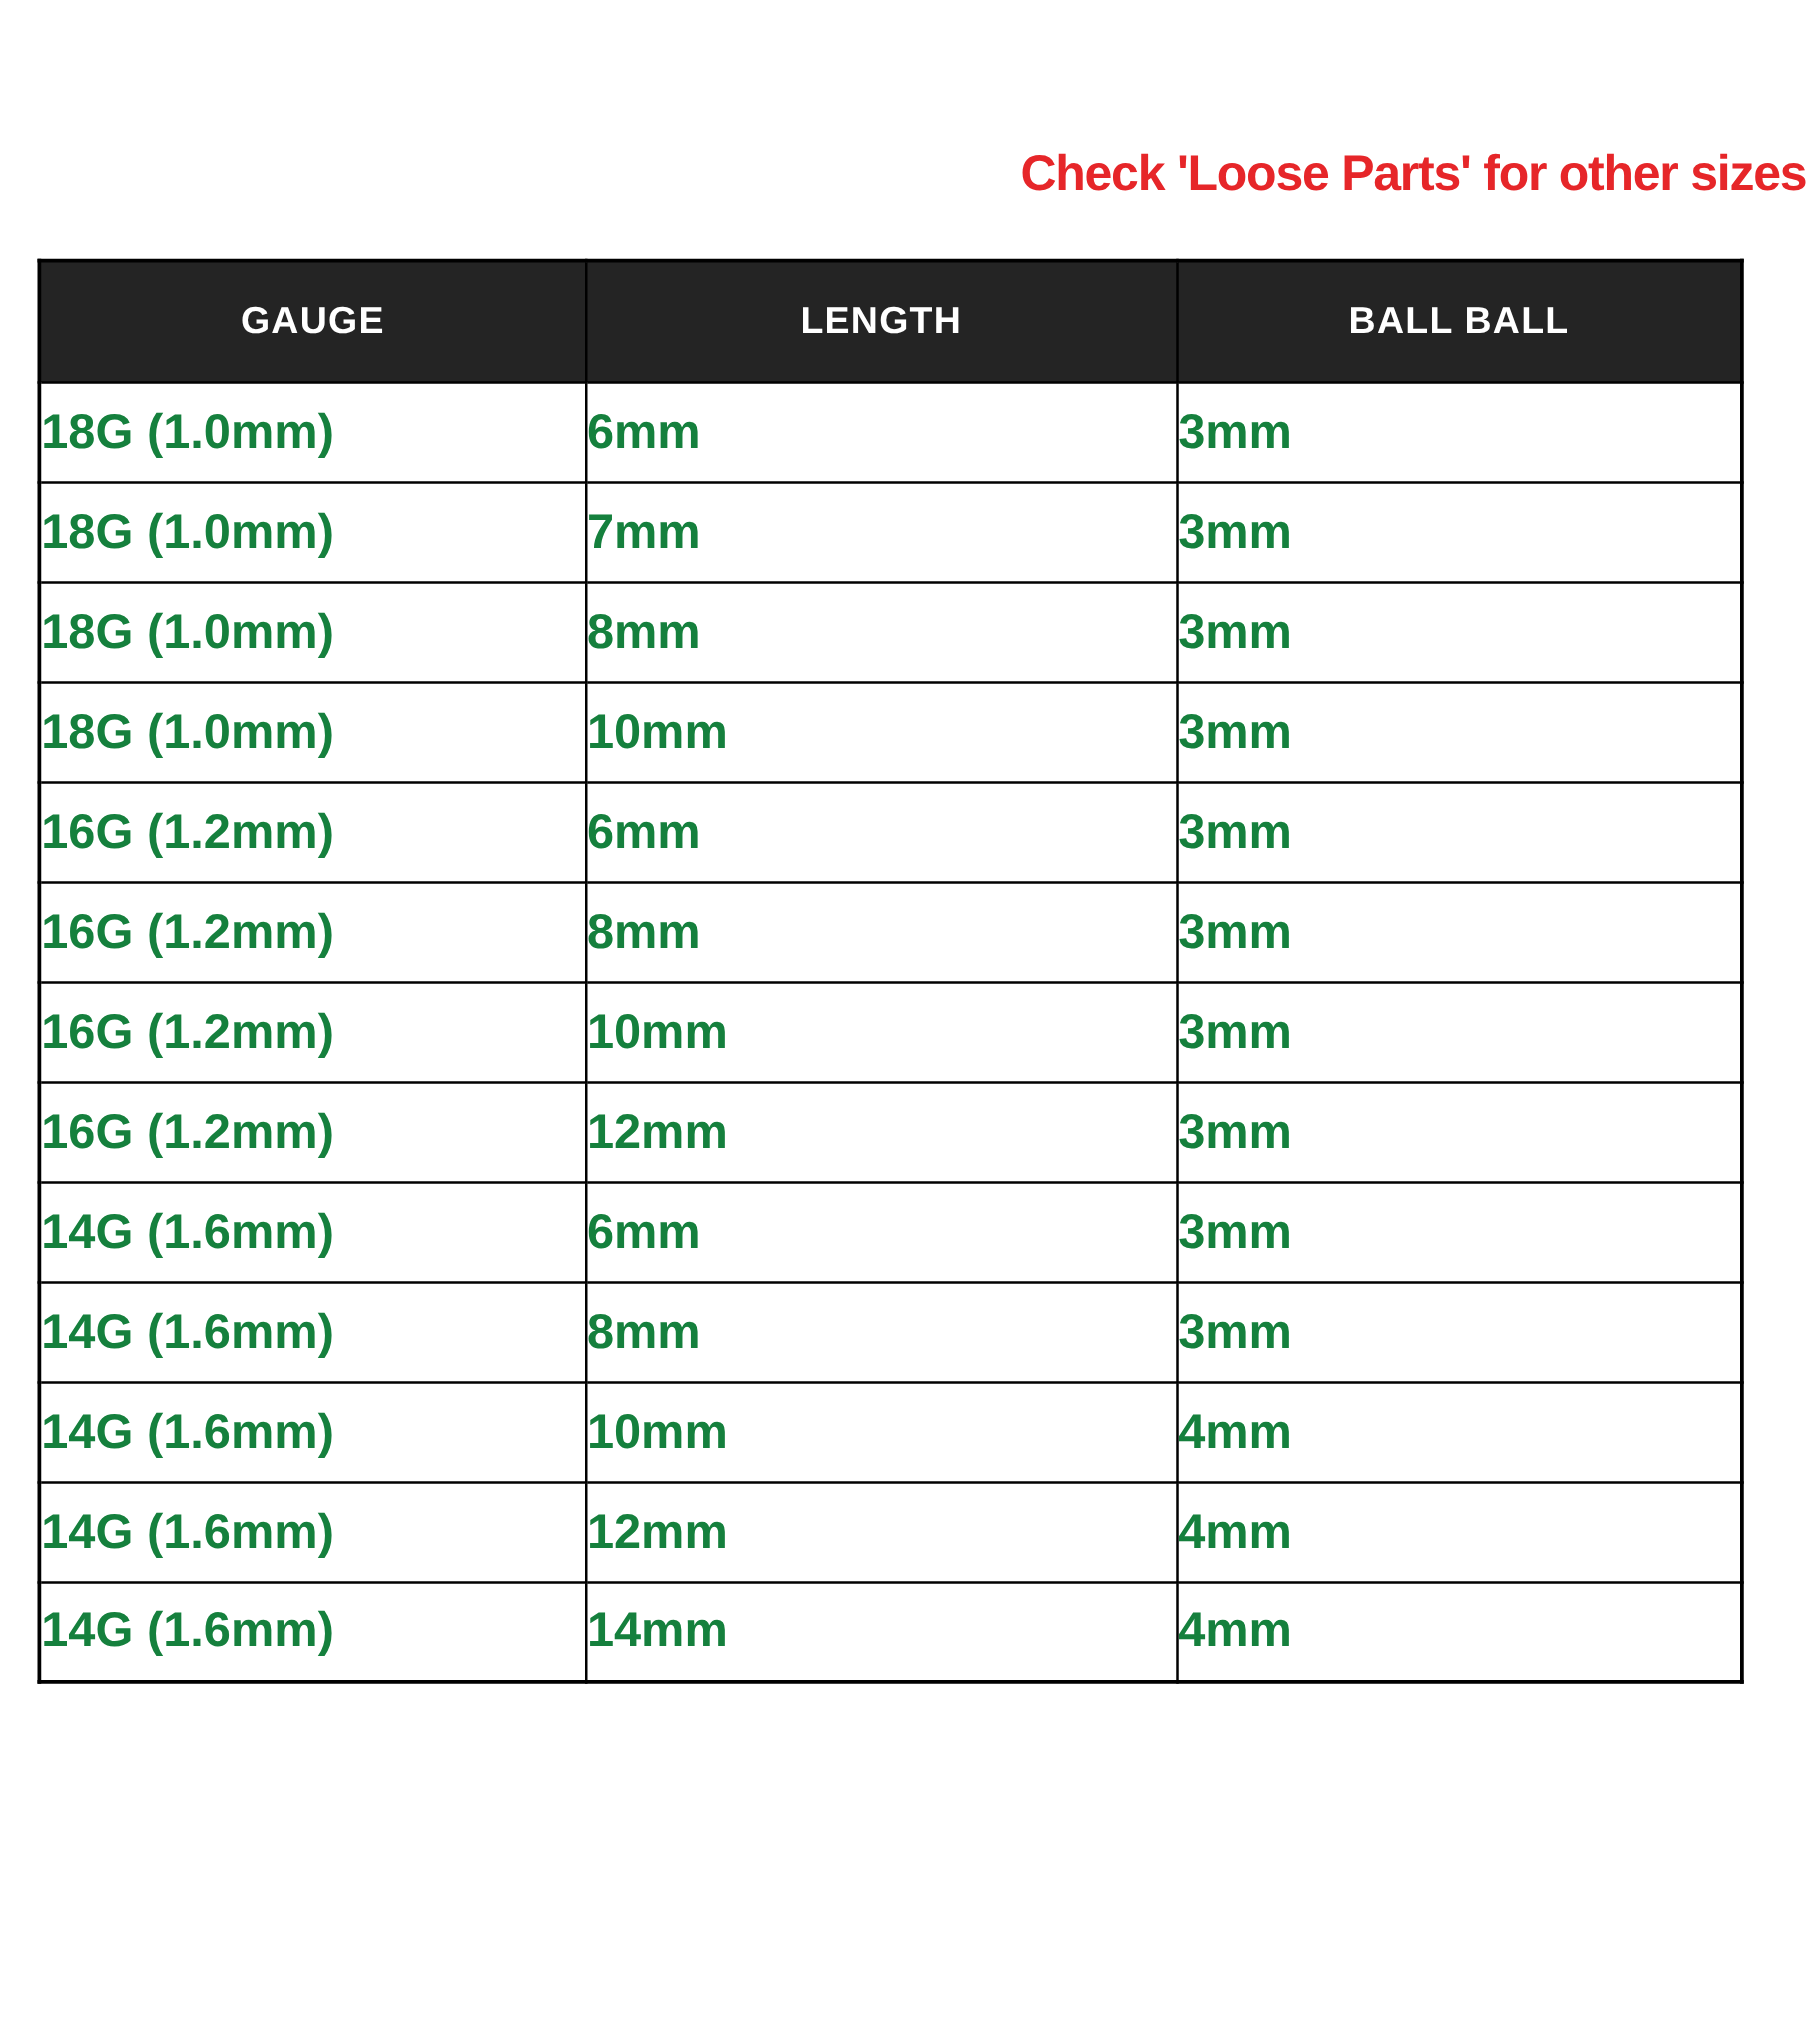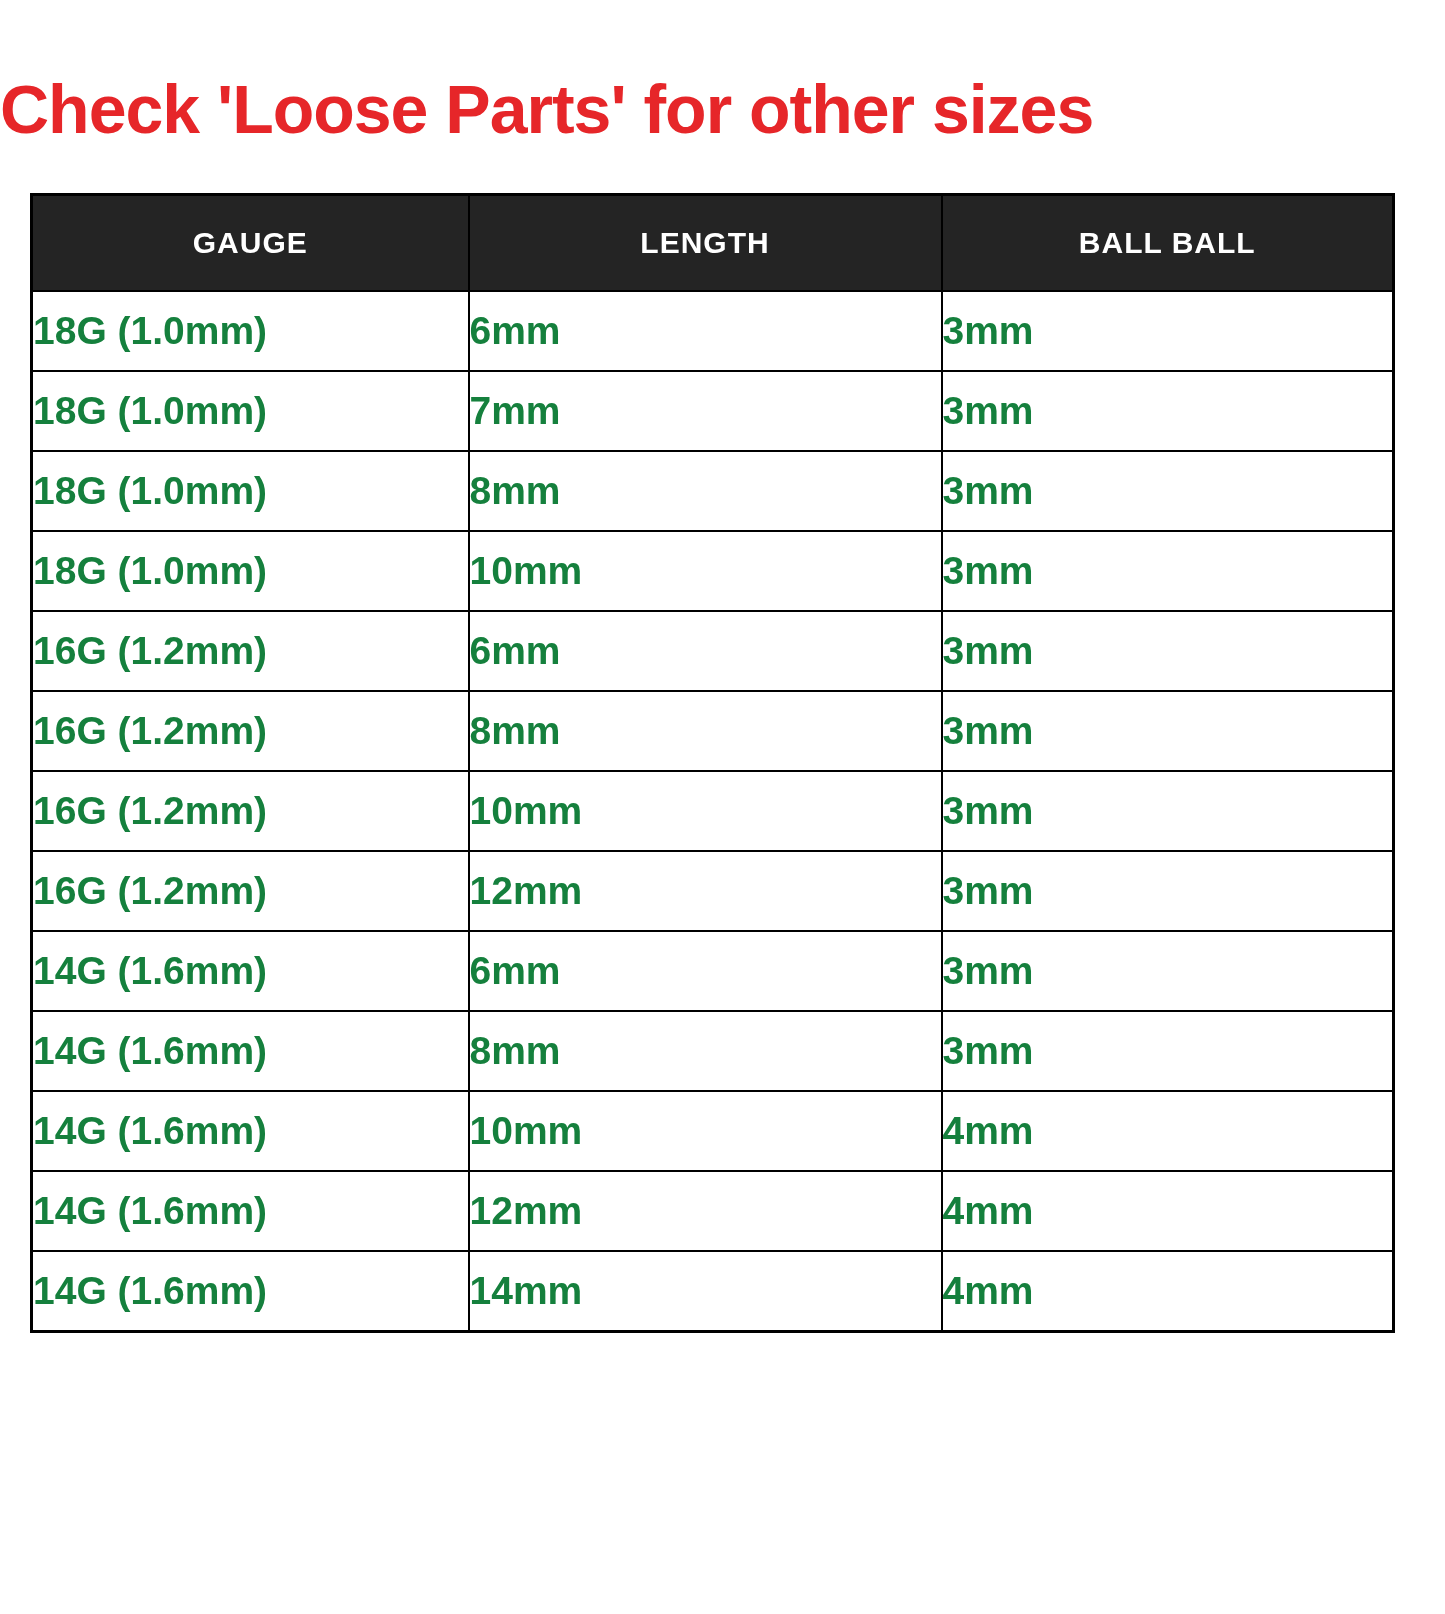--- a/index.html
+++ b/index.html
@@ -14,23 +14,23 @@
     background: var(--page-bg);
     font-family: "Liberation Sans", sans-serif;
   }
   .page {
     width: 1445px;
     height: 1614px;
     background: var(--page-bg);
     position: relative;
   }
   .page-title {
-    padding-top: 72px;
-    text-align: left;
-    font-size: 68px;
+    padding-top: 117px;
+    text-align: right;
+    font-size: 40px;
     line-height: 1.1;
     font-weight: bold;
     letter-spacing: -1px;
     color: var(--title-color);
   }
   table.size-table {
     border-collapse: collapse;
     table-layout: fixed;
     width: 1362px;
     margin: 46px 0 0 30px;

